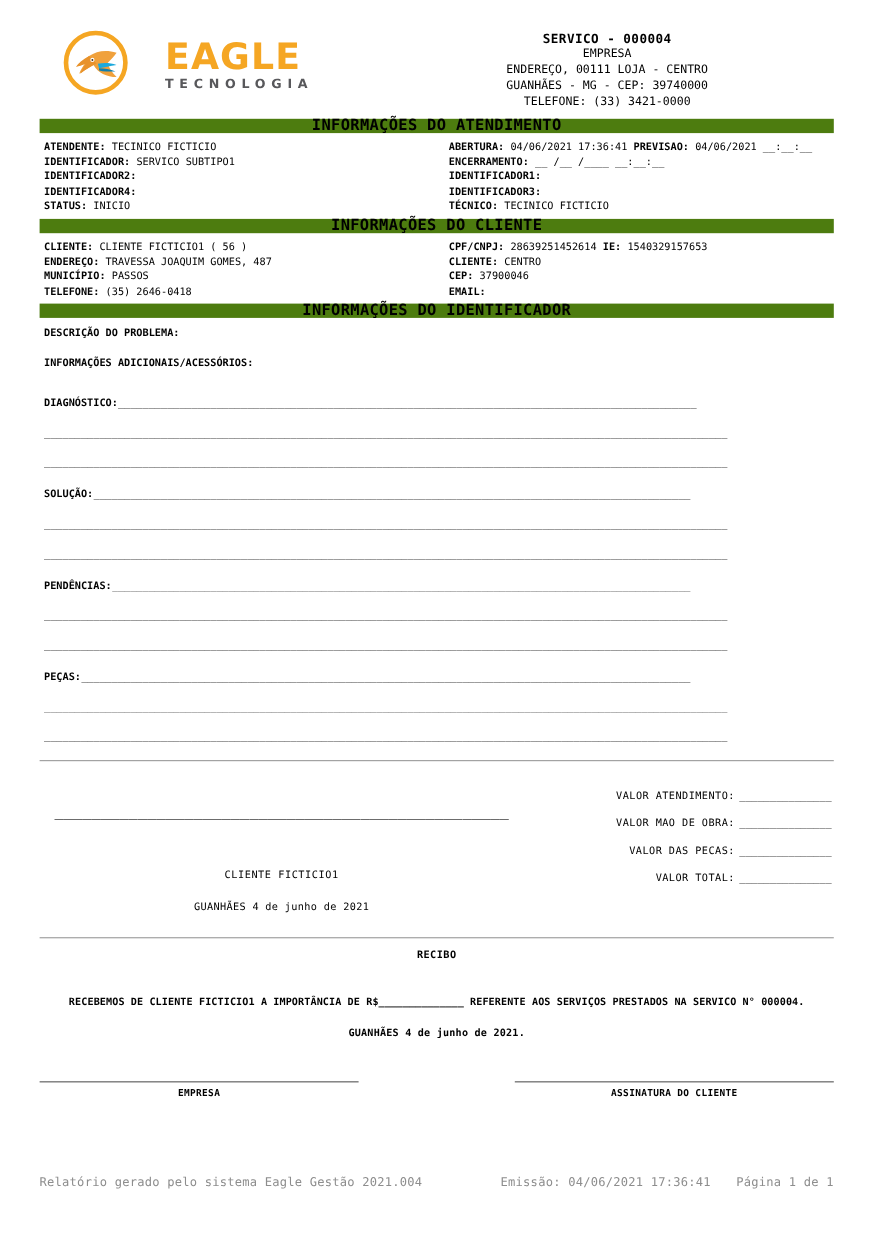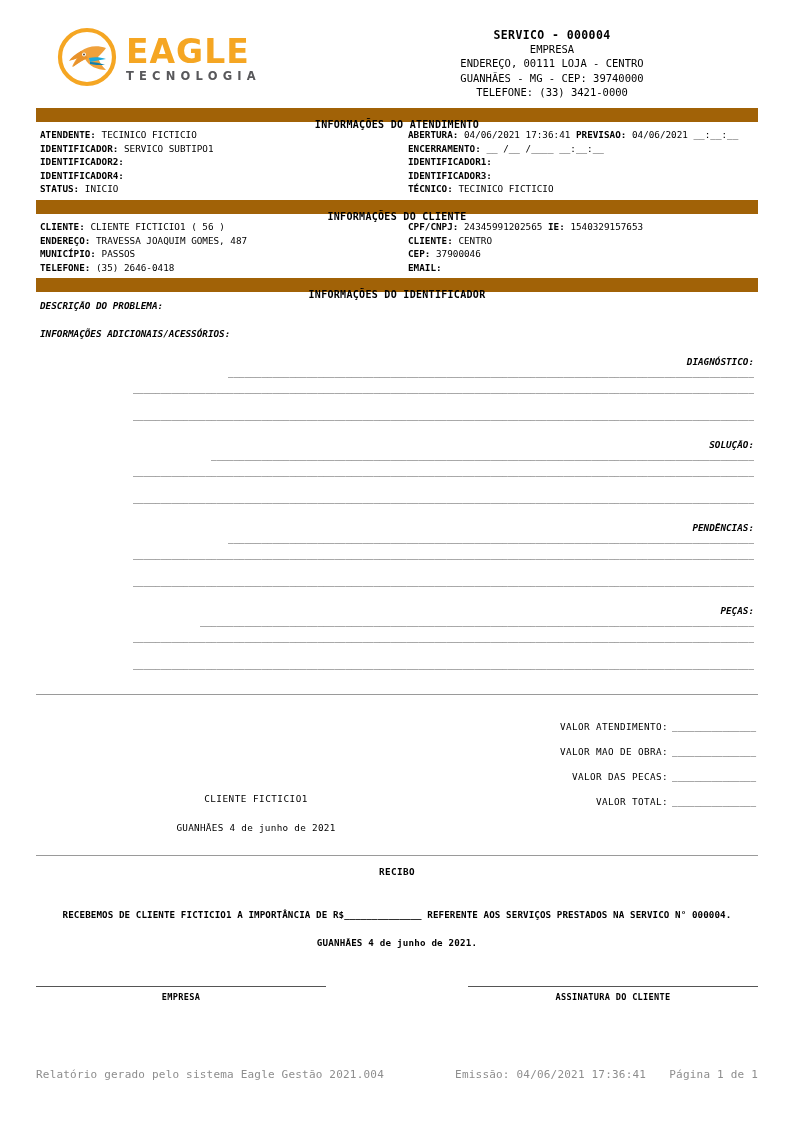--- a/index.html
+++ b/index.html
@@ -30,20 +30,21 @@
     align-items: flex-start;
     padding-top: 26px;
     height: 82px;
   }
   .logo-block {
     display: flex;
     align-items: center;
     width: 340px;
     padding-left: 20px;
     box-sizing: border-box;
+    gap: 24px;
   }
   .logo-mark { flex: 0 0 auto; }
   .logo-words {
     margin-left: 8px;
     font-family: "DejaVu Sans", "Liberation Sans", sans-serif;
     line-height: 1;
   }
   .logo-eagle {
     font-size: 33px;
     font-weight: bold;
@@ -66,60 +67,58 @@
     margin-left: -30px;
   }
   .header-info .title {
     font-weight: bold;
     font-size: 11.5px;
     letter-spacing: 0.4px;
   }
 
   
   .section-bar {
-    background: #a16207;
-    text-align: center;
-    font-size: 10px;
+    background: #4d7c0f;
+    text-align: center;
+    font-size: 14px;
     font-weight: bold;
     letter-spacing: 0.3px;
-    padding: 12px 0 2px;
+    padding: 2px 0 2px;
     height: 13px;
     box-sizing: border-box;
     line-height: 9px;
   }
 
   
   .fields {
     display: flex;
     padding: 6px 0 4px 4px;
   }
   .col { font-size: 9.3px; line-height: 13.6px; }
   .col-left { width: 368px; }
   .col-right { flex: 1; }
   .lbl { font-weight: bold; }
   .val { font-weight: normal; }
 
   
   .ident-body {
     padding: 8px 4px 0 4px;
     font-size: 9.3px;
-    font-style: italic;
   }
   .plain-label {
     font-weight: bold;
     margin-bottom: 17px;
   }
   .fill-group { margin-bottom: 2px; }
   .fill-row {
     display: flex;
-    align-items: flex-end;
+    align-items: center;
     height: 27px;
     white-space: nowrap;
     overflow: hidden;
-    flex-direction: column;
   }
   .fill-row .lbl { font-weight: bold; flex: 0 0 auto; }
   .dashes {
     flex: 1 1 auto;
     overflow: hidden;
     letter-spacing: 0px;
     font-size: 9.3px;
   }
 
   
@@ -278,21 +277,21 @@
 
   <div class="section-bar">INFORMAÇÕES DO CLIENTE</div>
   <div class="fields">
     <div class="col col-left">
       <div><span class="lbl">CLIENTE:</span> <span class="val">CLIENTE FICTICIO1 ( 56 )</span></div>
       <div><span class="lbl">ENDEREÇO:</span> <span class="val">TRAVESSA JOAQUIM GOMES, 487</span></div>
       <div><span class="lbl">MUNICÍPIO:</span> <span class="val">PASSOS</span></div>
       <div><span class="lbl">TELEFONE:</span> <span class="val">(35) 2646-0418</span></div>
     </div>
     <div class="col col-right">
-      <div><span class="lbl">CPF/CNPJ:</span> <span class="val">24345991202565</span> <span class="lbl">IE:</span> <span class="val">1540329157653</span></div>
+      <div><span class="lbl">CPF/CNPJ:</span> <span class="val">28639251452614</span> <span class="lbl">IE:</span> <span class="val">1540329157653</span></div>
       <div><span class="lbl">CLIENTE:</span> <span class="val">CENTRO</span></div>
       <div><span class="lbl">CEP:</span> <span class="val">37900046</span></div>
       <div><span class="lbl">EMAIL:</span> <span class="val"></span></div>
     </div>
   </div>
 
   <div class="section-bar">INFORMAÇÕES DO IDENTIFICADOR</div>
   <div class="ident-body">
     <div class="plain-label">DESCRIÇÃO DO PROBLEMA:</div>
     <div class="plain-label">INFORMAÇÕES ADICIONAIS/ACESSÓRIOS:</div>

